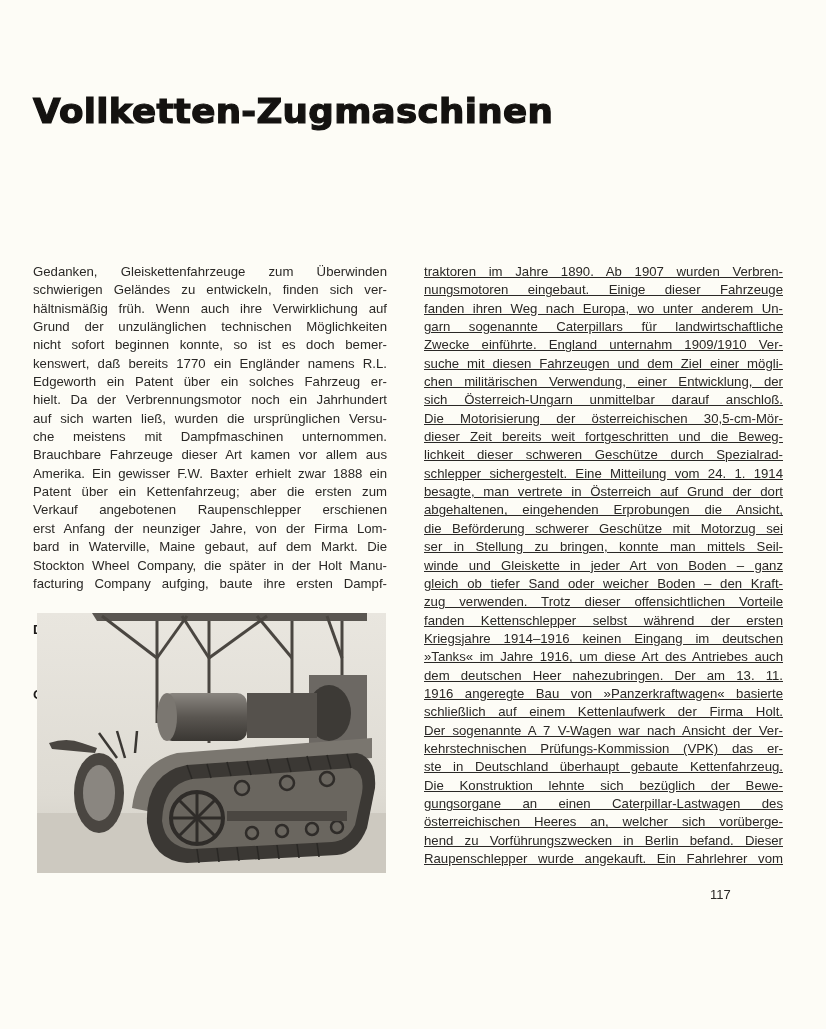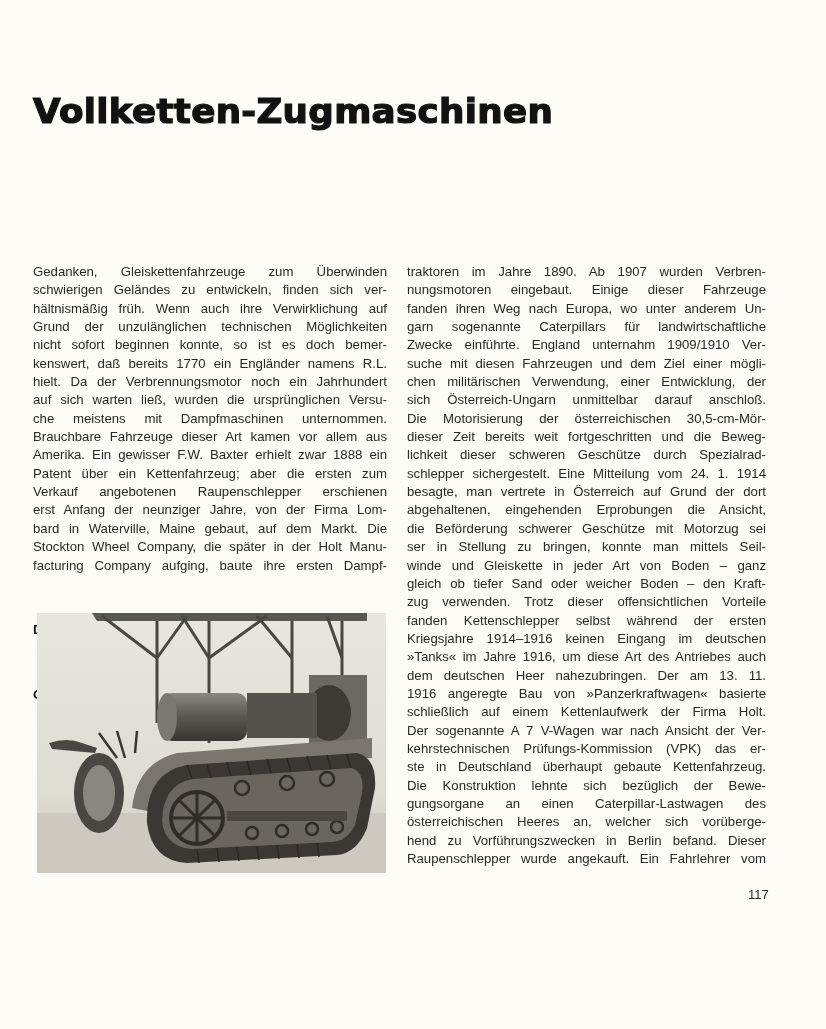--- a/index.html
+++ b/index.html
@@ -25,21 +25,21 @@
     -webkit-text-stroke: 1.2px #141210;
   }
   .col {
     position: absolute;
     top: 235px;
     font-size: 13.2px;
     line-height: 18.35px;
     margin-top: 28px;
   }
   .col-left { left: 33px; width: 354px; }
-  .col-right { left: 407px; width: 359px; }
+  .col-right { left: 424px; width: 359px; text-decoration: underline; }
   .line {
     display: block;
     white-space: nowrap;
     text-align: justify;
     text-align-last: justify;
     height: 18.35px;
   }
   .line.last { text-align-last: left; }
   .caption {
     position: absolute;
@@ -54,37 +54,38 @@
   .photo {
     position: absolute;
     left: 37px; top: 613px;
     width: 349px; height: 260px;
     background: #e7e4dc;
     overflow: hidden;
   }
   .photo svg { display: block; }
   .page-number {
     position: absolute;
-    left: 748px; top: 887px;
+    left: 710px; top: 887px;
     font-size: 13px;
     color: #2a2826;
   }
 </style>
 </head>
 <body>
 
 <h1 class="title">Vollketten-Zugmaschinen</h1>
 
 <div class="col col-left" id="left-col">
     <span class="line">Gedanken, Gleiskettenfahrzeuge zum Überwinden</span>
     <span class="line">schwierigen Geländes zu entwickeln, finden sich ver-</span>
     <span class="line">hältnismäßig früh. Wenn auch ihre Verwirklichung auf</span>
     <span class="line">Grund der unzulänglichen technischen Möglichkeiten</span>
     <span class="line">nicht sofort beginnen konnte, so ist es doch bemer-</span>
     <span class="line">kenswert, daß bereits 1770 ein Engländer namens R.L.</span>
+    <span class="line">Edgeworth ein Patent über ein solches Fahrzeug er-</span>
     <span class="line">hielt. Da der Verbrennungsmotor noch ein Jahrhundert</span>
     <span class="line">auf sich warten ließ, wurden die ursprünglichen Versu-</span>
     <span class="line">che meistens mit Dampfmaschinen unternommen.</span>
     <span class="line">Brauchbare Fahrzeuge dieser Art kamen vor allem aus</span>
     <span class="line">Amerika. Ein gewisser F.W. Baxter erhielt zwar 1888 ein</span>
     <span class="line">Patent über ein Kettenfahrzeug; aber die ersten zum</span>
     <span class="line">Verkauf angebotenen Raupenschlepper erschienen</span>
     <span class="line">erst Anfang der neunziger Jahre, von der Firma Lom-</span>
     <span class="line">bard in Waterville, Maine gebaut, auf dem Markt. Die</span>
     <span class="line">Stockton Wheel Company, die später in der Holt Manu-</span>

